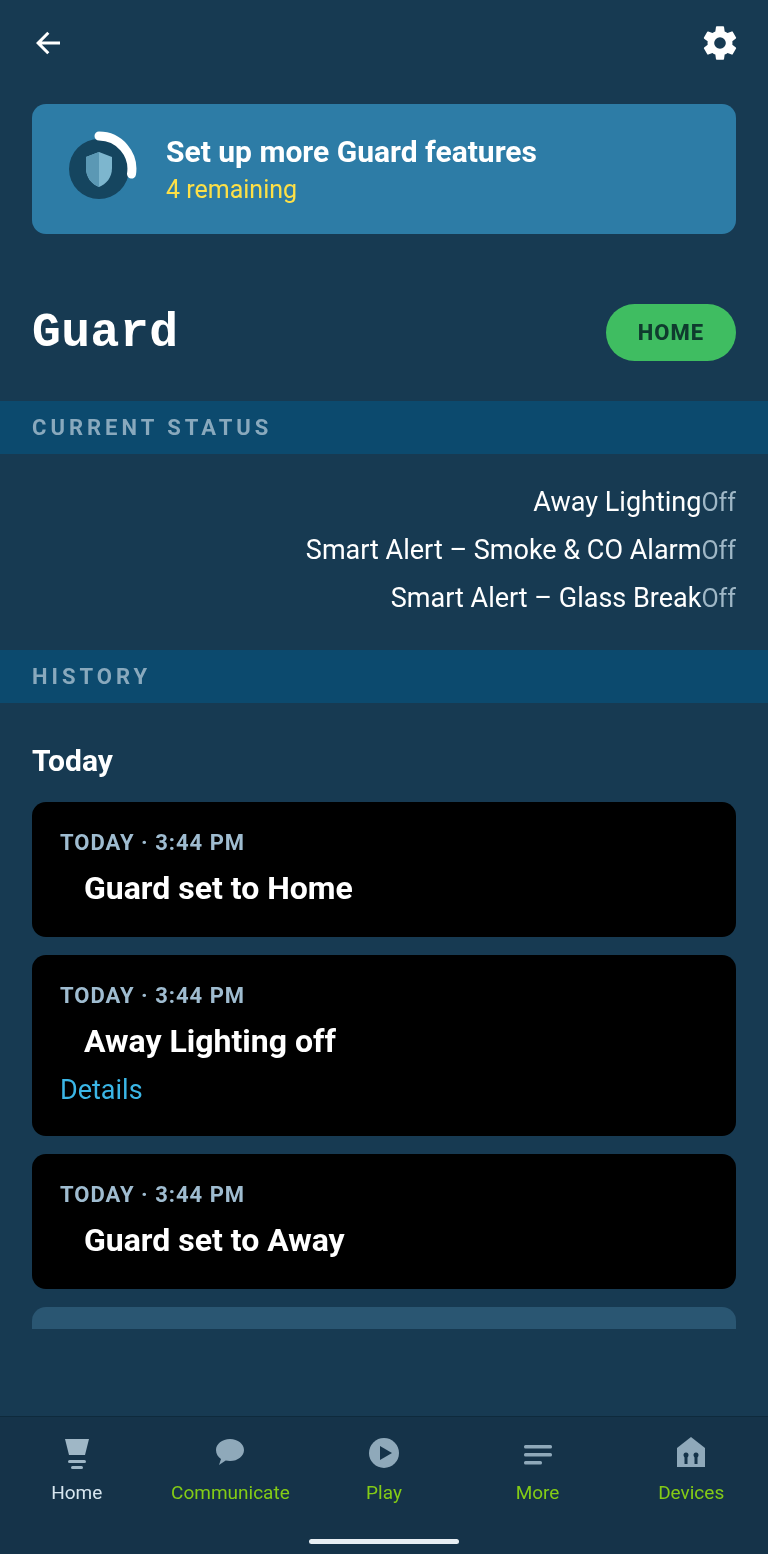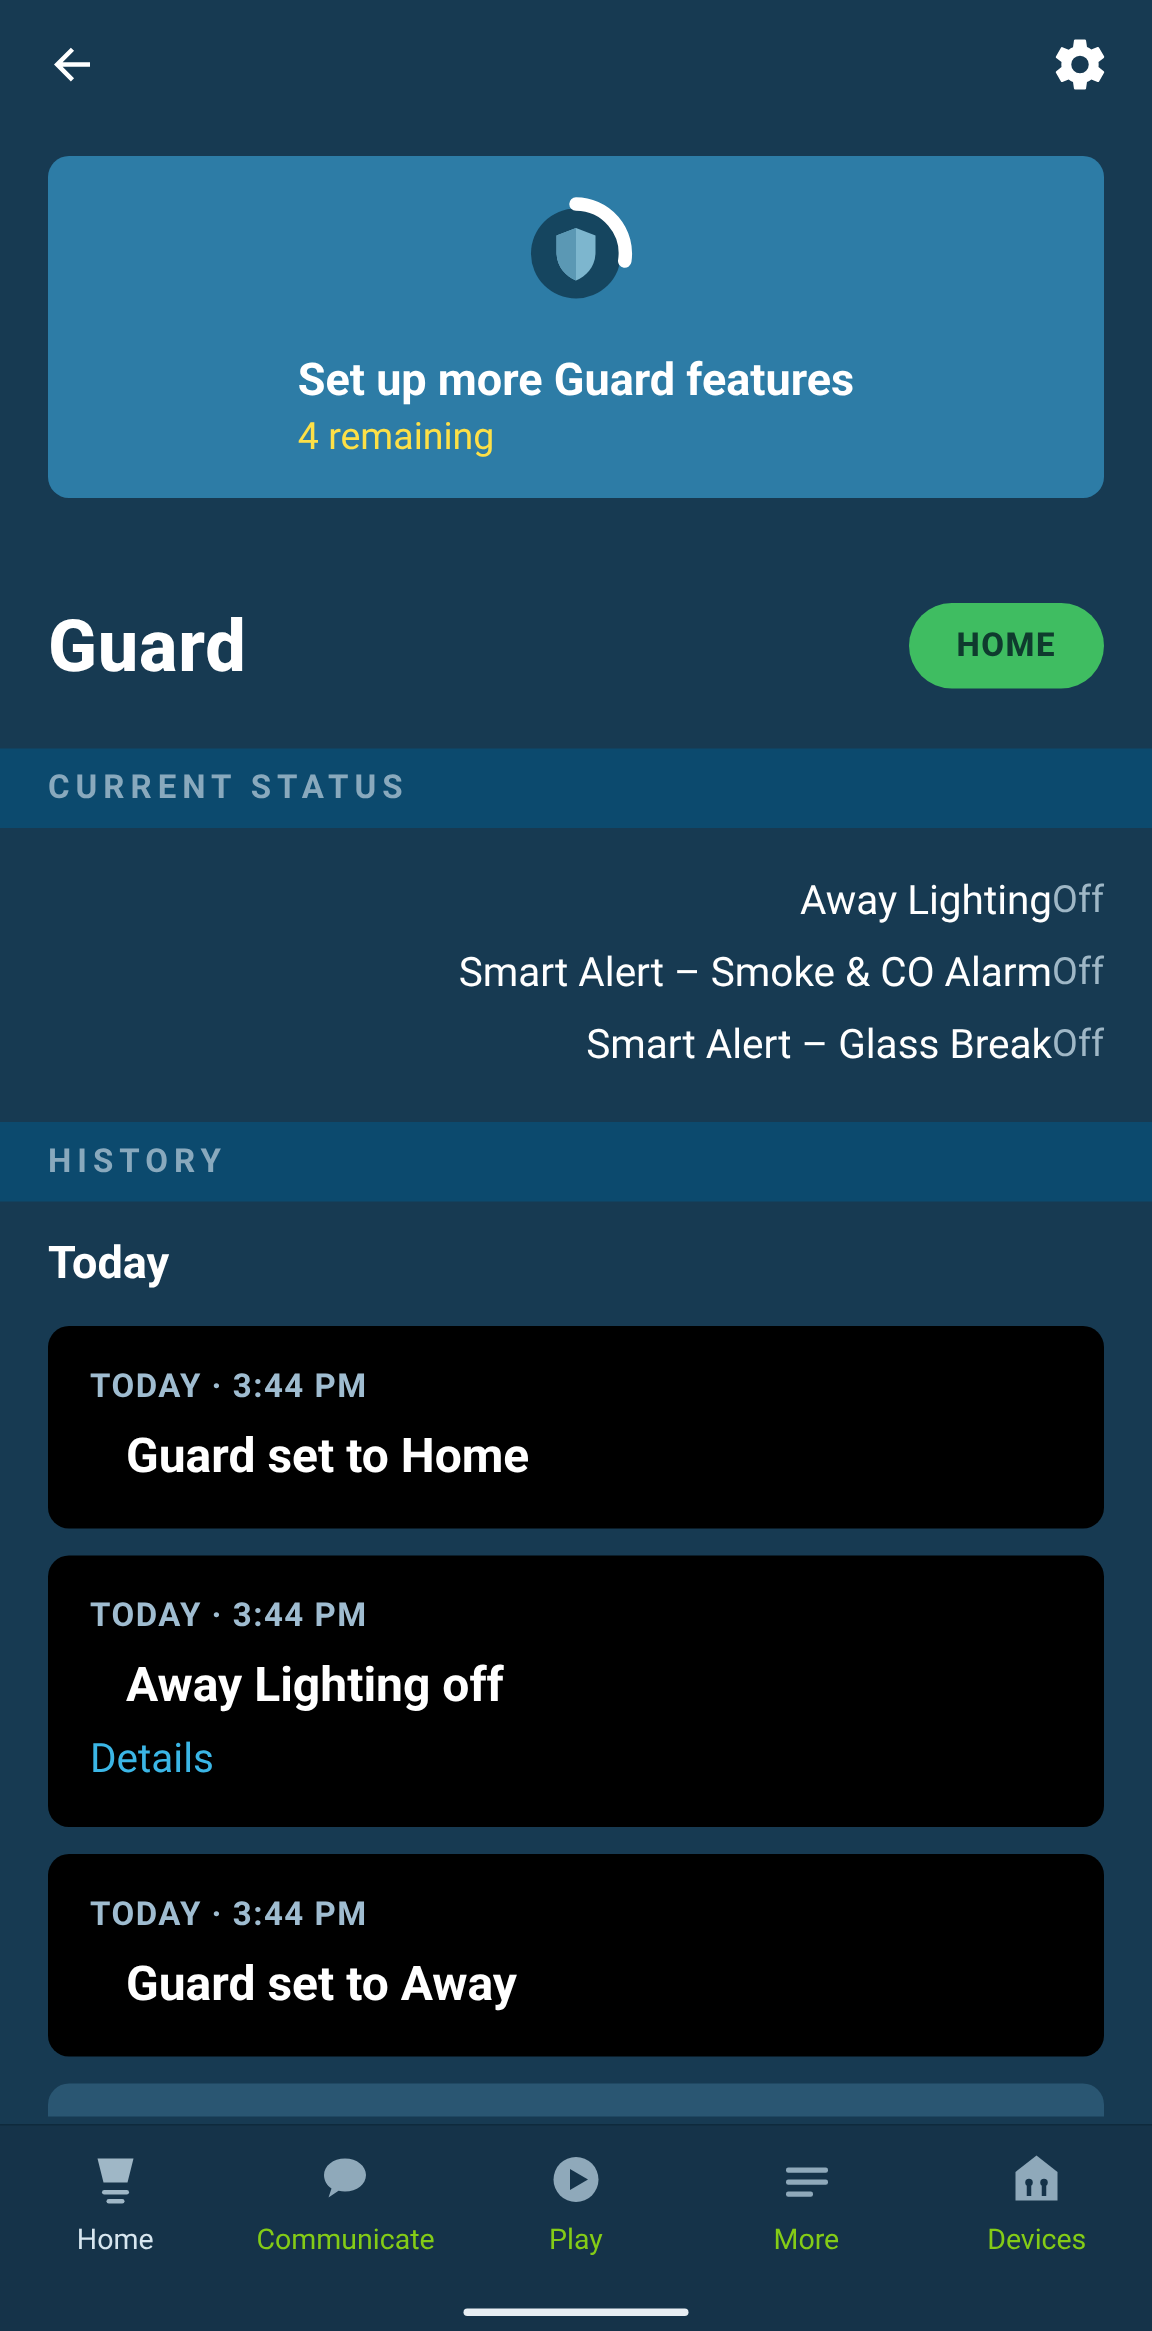--- a/index.html
+++ b/index.html
@@ -21,50 +21,49 @@
   .icon-btn { width: 48px; height: 48px; display:flex; align-items:center; justify-content:center; }
   .content { flex: 1; overflow: hidden; padding: 0 0 0 0; }
   .banner {
     margin: 26px 32px 0 32px;
     background: #2d7ca6;
     border-radius: 14px;
     padding: 26px 28px;
     display: flex;
     align-items: center;
     gap: 28px;
-    flex-direction: column;
   }
   .banner .shield-wrap {
     width: 78px; height: 78px; position: relative; display:flex; align-items:center; justify-content:center;
   }
   .banner-title { font-size: 30px; font-weight: 700; color:#fff; }
   .banner-sub { font-size: 25px; color: #fde047; margin-top: 6px; }
   .title-row {
     display: flex; align-items: center; justify-content: space-between;
     padding: 70px 32px 40px 32px;
   }
-  .page-title { font-size: 48px; font-weight: 800; color:#fff; letter-spacing:0.5px; }
+  .page-title { font-size: 48px; font-weight: 800; color:#fff; letter-spacing:0.5px;font-family:Liberation Mono, monospace; }
   .mode-pill {
     background: #3fbd61; color: #0f3b2e; font-weight: 800; font-size: 22px;
     letter-spacing: 1px; padding: 16px 32px; border-radius: 34px;
   }
   .section-head {
     background: #0c4a6e;
     color: #89a9bd;
     font-size: 22px;
     font-weight: 700;
     letter-spacing: 4px;
     padding: 14px 32px;
   }
   .status-list { padding: 24px 32px 28px 32px; }
   .status-row { display:flex; justify-content:flex-end; align-items:center; padding: 8px 0; }
   .status-name { font-size: 27px; color:#fff; }
   .status-val { font-size: 25px; color:#9fb7c6; }
   .history-wrap { padding: 24px 32px 0 32px; }
-  .today-label { font-size: 30px; font-weight: 700; margin-bottom: 24px; }
+  .today-label { font-size: 30px; font-weight: 700; margin-bottom: 24px; margin-top: 16px; }
   .card {
     background: #000000;
     border-radius: 14px;
     padding: 28px 28px 30px 28px;
     margin-bottom: 18px;
   }
   .card-time { font-size: 22px; font-weight: 700; letter-spacing: 1px; color:#9fbcd0; margin-bottom: 14px; }
   .card-title { font-size: 32px; font-weight: 700; color:#fff;margin-left:24px; }
   .card-link { font-size: 27px; color:#3bb6e6; margin-top: 14px; display:block; }
   .card-peek { height: 22px; background:#2a5672; border-top-left-radius:14px; border-top-right-radius:14px; }

